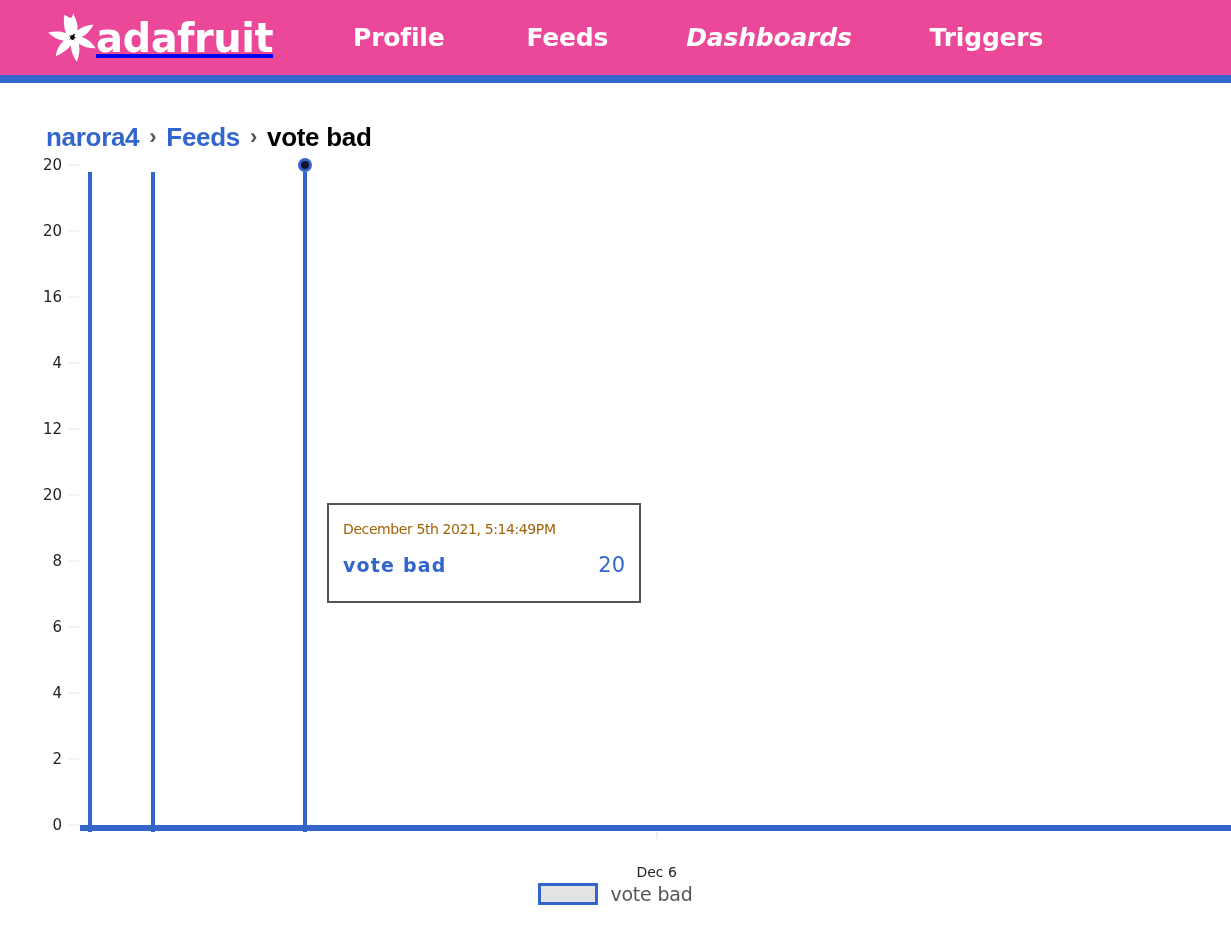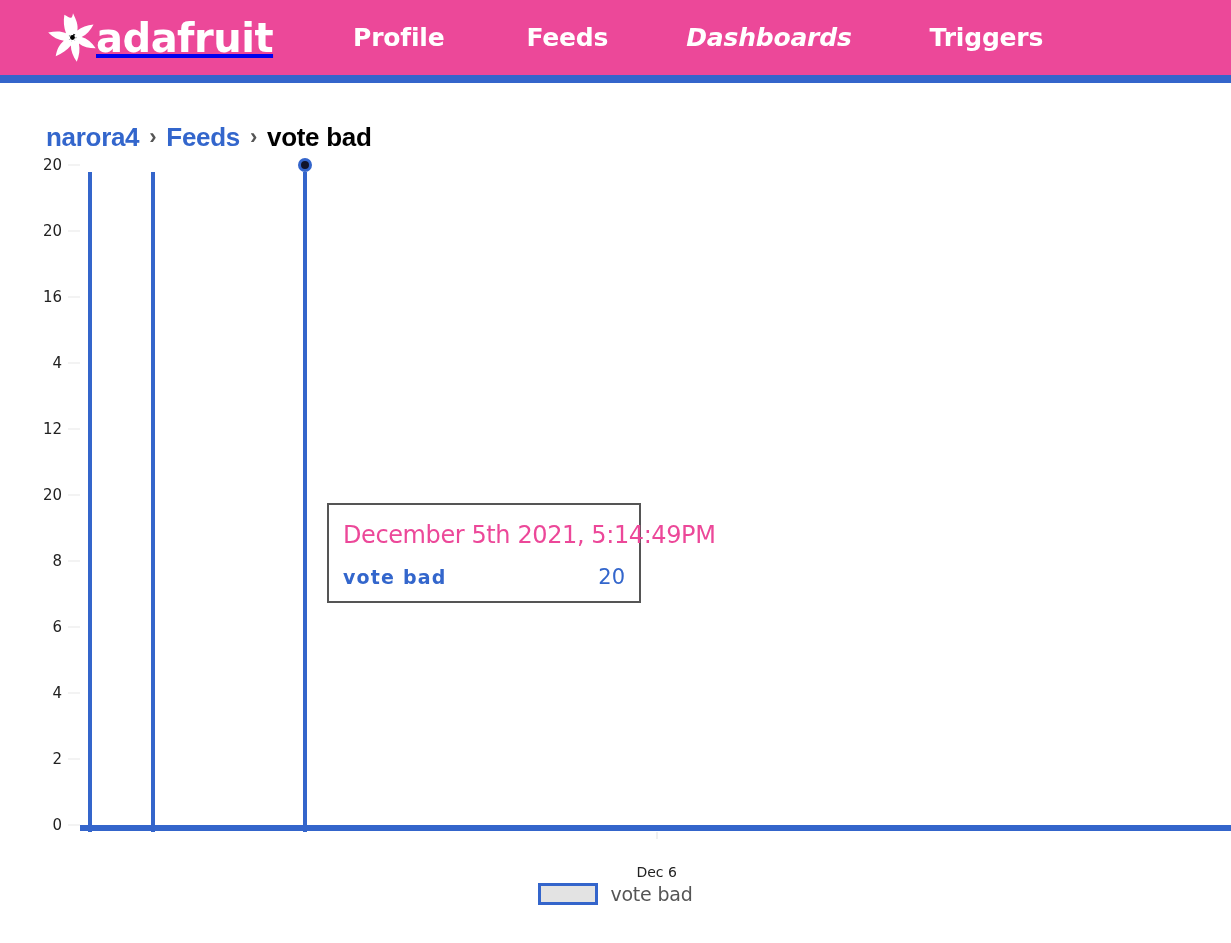--- a/index.html
+++ b/index.html
@@ -165,22 +165,22 @@
     left: 327px;
     top: 338px;
     width: 314px;
     height: 100px;
     background: #ffffff;
     border: 2px solid #555555;
     box-sizing: border-box;
     padding: 16px 14px 0 14px;
   }
   .tooltip-date {
-    font-size: 24px;
-    color: #ec4899;
+    font-size: 14px;
+    color: #a16207;
     font-family: "DejaVu Sans", sans-serif;
     letter-spacing: -0.4px;
     white-space: nowrap;
   }
   .tooltip-row {
     display: flex;
     justify-content: space-between;
     align-items: baseline;
     margin-top: 16px;
   }

